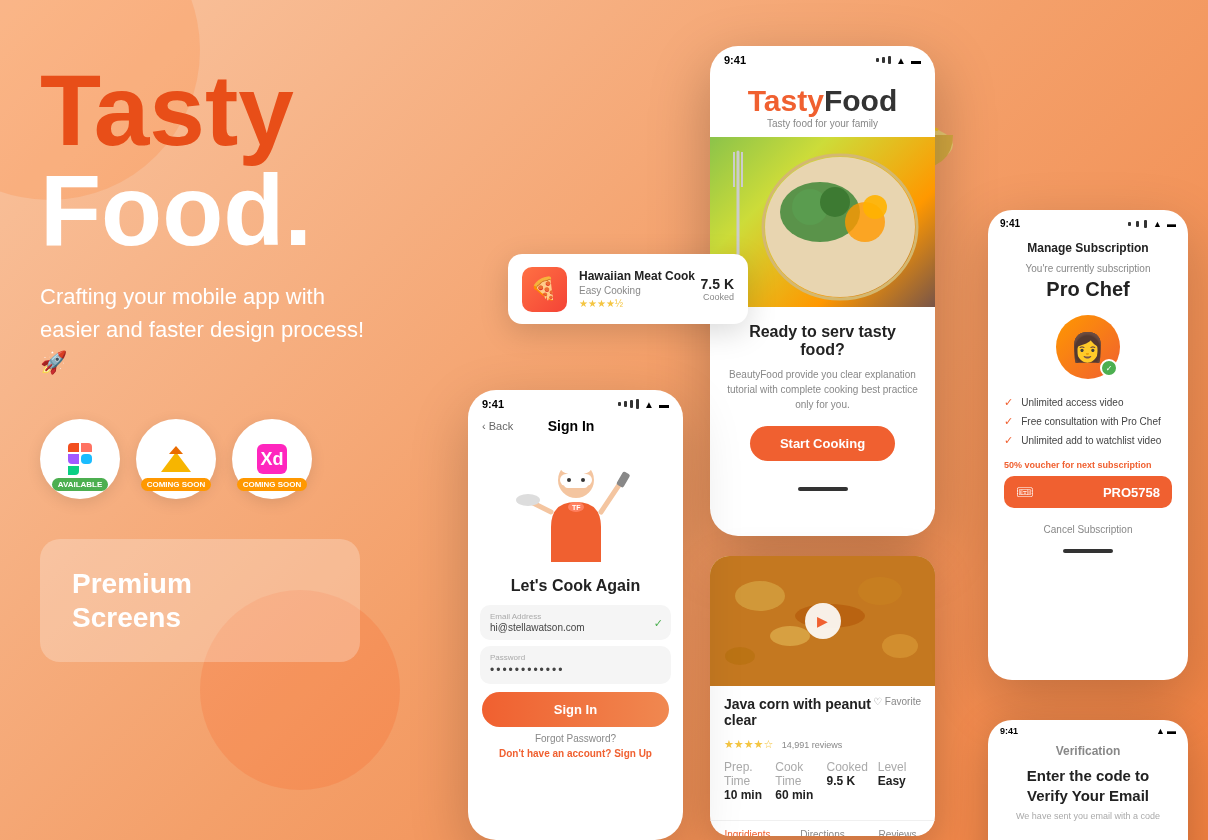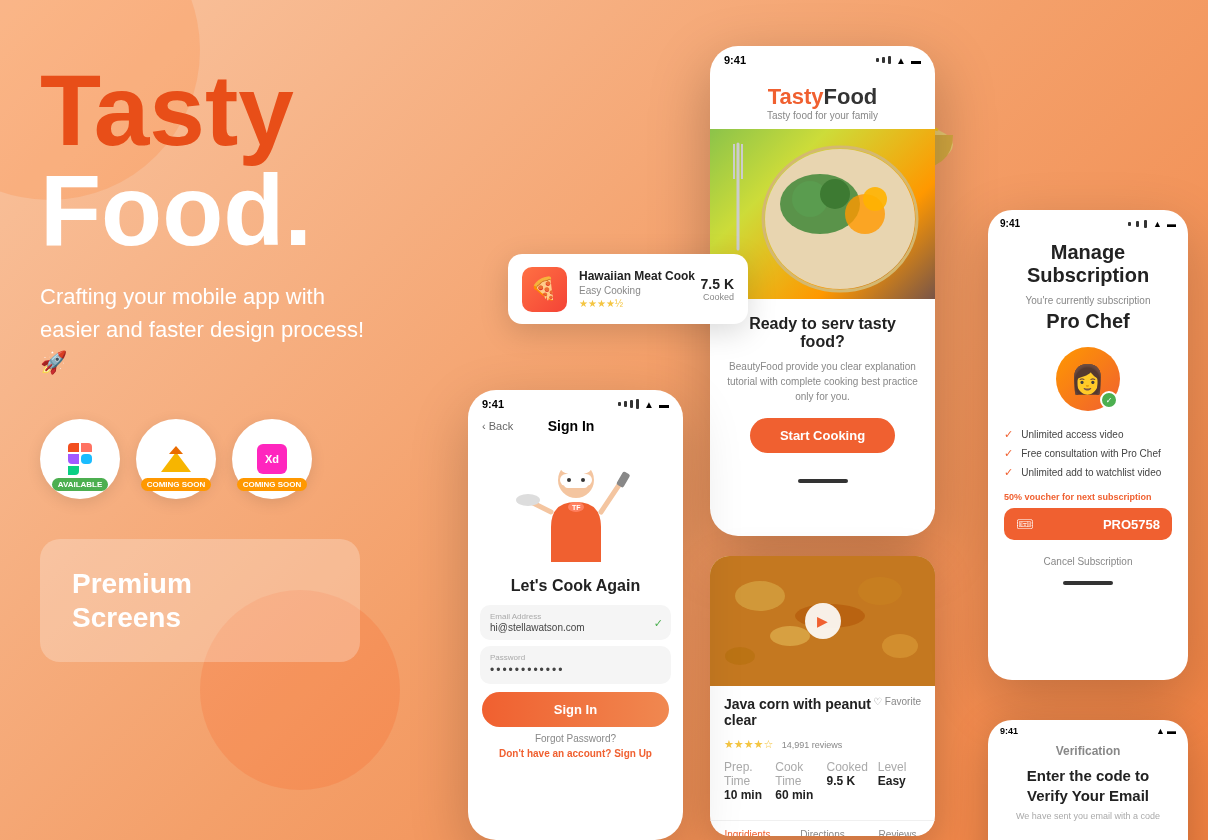--- a/index.html
+++ b/index.html
@@ -95,21 +95,21 @@
       border-right: 7px solid transparent;
       border-bottom: 8px solid #ea6c00;
     }
 
     
     .xd-icon {
       width: 30px; height: 30px;
       background: #ff26be;
       border-radius: 6px;
       display: flex; align-items: center; justify-content: center;
-      color: #fff; font-size: 11px; font-weight: 900;
+      color: #fff; font-size: 18px; font-weight: 900;
     }
 
     .premium-box {
       background: rgba(255,255,255,0.25);
       border-radius: 20px;
       padding: 28px 32px;
       display: flex;
       align-items: center;
       gap: 20px;
       max-width: 320px;
@@ -215,21 +215,21 @@
       box-shadow: 0 20px 60px rgba(0,0,0,0.25);
       overflow: hidden;
       z-index: 2;
     }
 
     .food-app-header {
       padding: 14px 16px 8px;
       text-align: center;
     }
     .food-app-name {
-      font-size: 22px;
+      font-size: 30px;
       font-weight: 900;
     }
     .food-app-name .tasty { color: #f06030; }
     .food-app-name .food { color: #333; }
     .food-app-tagline { font-size: 10px; color: #888; }
 
     .food-hero-img {
       width: 100%;
       height: 170px;
       background: linear-gradient(135deg, #8bc34a 0%, #cddc39 30%, #ff9800 70%, #795548 100%);
@@ -338,21 +338,21 @@
       display: flex;
       justify-content: space-between;
       padding: 8px 12px 4px;
       font-size: 10px;
       font-weight: 600;
     }
 
     .sub-header {
       text-align: center;
       padding: 8px 16px;
-      font-size: 20px;
+      font-size: 12px;
       font-weight: 700;
       color: #222;
     }
 
     .sub-currently {
       text-align: center;
       font-size: 10px;
       color: #888;
       margin-bottom: 4px;
     }

